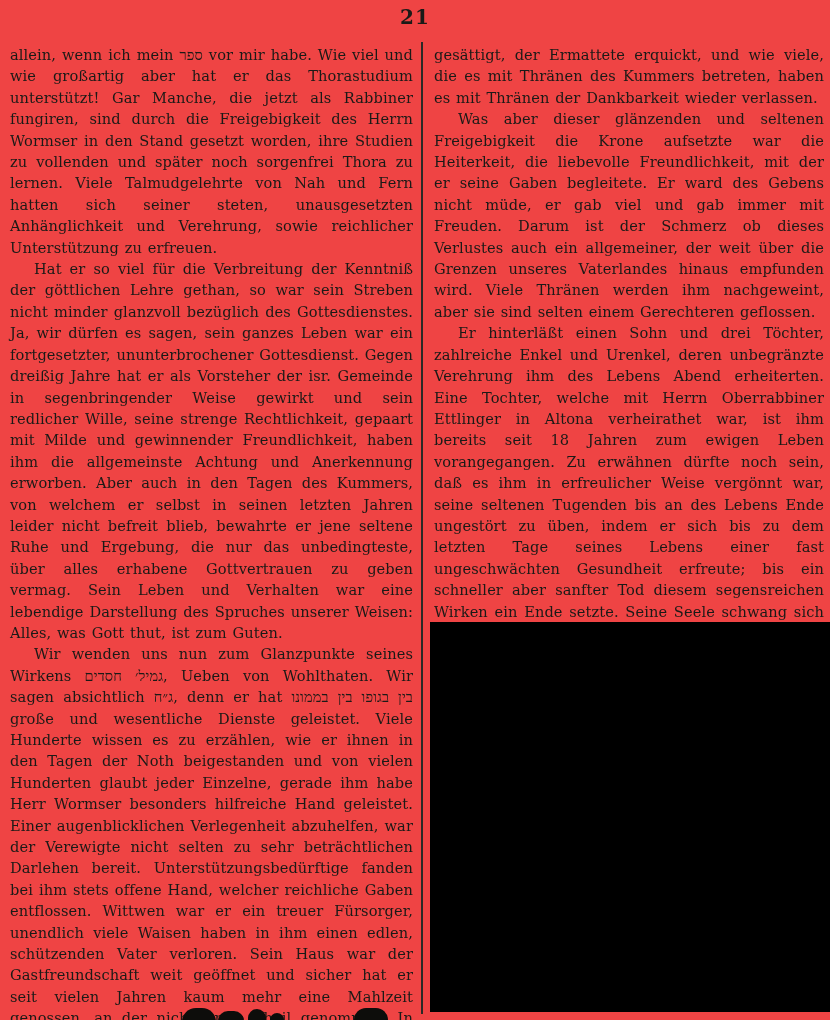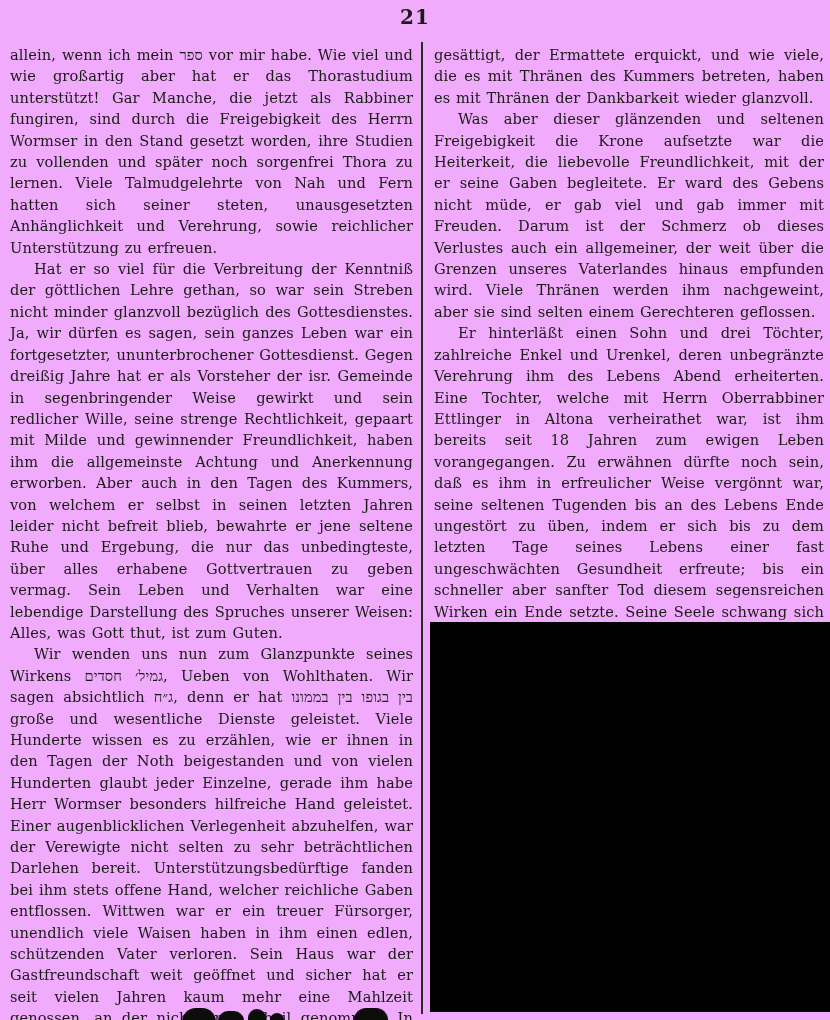--- a/index.html
+++ b/index.html
@@ -4,21 +4,21 @@
 <style>
   html, body {
     margin: 0;
     padding: 0;
     background: #e8e6e0;
   }
   .page {
     position: relative;
     width: 830px;
     height: 1020px;
-    background: #f0abfc;
+    background: #ef4444;
     overflow: hidden;
     font-family: "DejaVu Serif", "Liberation Serif", serif;
     color: #1b1a17;
   }
   .page-number {
     position: absolute;
     top: 5px;
     left: 0;
     right: 0;
     text-align: center;
@@ -87,21 +87,21 @@
 
   <div class="column-divider"></div>
 
   <div class="column column-left">
     <p>allein, wenn ich mein ספר vor mir habe. Wie viel und wie großartig aber hat er das Thorastudium unterstützt! Gar Manche, die jetzt als Rabbiner fungiren, sind durch die Freigebigkeit des Herrn Wormser in den Stand gesetzt worden, ihre Studien zu vollenden und später noch sorgenfrei Thora zu lernen. Viele Talmudgelehrte von Nah und Fern hatten sich seiner steten, unausgesetzten Anhänglichkeit und Verehrung, sowie reichlicher Unterstützung zu erfreuen.</p>
     <p class="indent">Hat er so viel für die Verbreitung der Kenntniß der göttlichen Lehre gethan, so war sein Streben nicht minder glanzvoll bezüglich des Gottesdienstes. Ja, wir dürfen es sagen, sein ganzes Leben war ein fortgesetzter, ununterbrochener Gottesdienst. Gegen dreißig Jahre hat er als Vorsteher der isr. Gemeinde in segenbringender Weise gewirkt und sein redlicher Wille, seine strenge Rechtlichkeit, gepaart mit Milde und gewinnender Freundlichkeit, haben ihm die allgemeinste Achtung und Anerkennung erworben. Aber auch in den Tagen des Kummers, von welchem er selbst in seinen letzten Jahren leider nicht befreit blieb, bewahrte er jene seltene Ruhe und Ergebung, die nur das unbedingteste, über alles erhabene Gottvertrauen zu geben vermag. Sein Leben und Verhalten war eine lebendige Darstellung des Spruches unserer Weisen: Alles, was Gott thut, ist zum Guten.</p>
     <p class="indent">Wir wenden uns nun zum Glanzpunkte seines Wirkens גמיל׳ חסדים, Ueben von Wohlthaten. Wir sagen absichtlich ג״ח, denn er hat בין בגופו בין בממונו große und wesentliche Dienste geleistet. Viele Hunderte wissen es zu erzählen, wie er ihnen in den Tagen der Noth beigestanden und von vielen Hunderten glaubt jeder Einzelne, gerade ihm habe Herr Wormser besonders hilfreiche Hand geleistet. Einer augenblicklichen Verlegenheit abzuhelfen, war der Verewigte nicht selten zu sehr beträchtlichen Darlehen bereit. Unterstützungsbedürftige fanden bei ihm stets offene Hand, welcher reichliche Gaben entflossen. Wittwen war er ein treuer Fürsorger, unendlich viele Waisen haben in ihm einen edlen, schützenden Vater verloren. Sein Haus war der Gastfreundschaft weit geöffnet und sicher hat er seit vielen Jahren kaum mehr eine Mahlzeit genossen, an der nicht Arme Theil genommen. In seinem Hause wurde der Hungrige</p>
   </div>
 
   <div class="column column-right">
-    <p>gesättigt, der Ermattete erquickt, und wie viele, die es mit Thränen des Kummers betreten, haben es mit Thränen der Dankbarkeit wieder glanzvoll.</p>
+    <p>gesättigt, der Ermattete erquickt, und wie viele, die es mit Thränen des Kummers betreten, haben es mit Thränen der Dankbarkeit wieder verlassen.</p>
     <p class="indent">Was aber dieser glänzenden und seltenen Freigebigkeit die Krone aufsetzte war die Heiterkeit, die liebevolle Freundlichkeit, mit der er seine Gaben begleitete. Er ward des Gebens nicht müde, er gab viel und gab immer mit Freuden. Darum ist der Schmerz ob dieses Verlustes auch ein allgemeiner, der weit über die Grenzen unseres Vaterlandes hinaus empfunden wird. Viele Thränen werden ihm nachgeweint, aber sie sind selten einem Gerechteren geflossen.</p>
     <p class="indent">Er hinterläßt einen Sohn und drei Töchter, zahlreiche Enkel und Urenkel, deren unbegränzte Verehrung ihm des Lebens Abend erheiterten. Eine Tochter, welche mit Herrn Oberrabbiner Ettlinger in Altona verheirathet war, ist ihm bereits seit 18 Jahren zum ewigen Leben vorangegangen. Zu erwähnen dürfte noch sein, daß es ihm in erfreulicher Weise vergönnt war, seine seltenen Tugenden bis an des Lebens Ende ungestört zu üben, indem er sich bis zu dem letzten Tage seines Lebens einer fast ungeschwächten Gesundheit erfreute; bis ein schneller aber sanfter Tod diesem segensreichen Wirken ein Ende setzte. Seine Seele schwang sich rein nach Oben, wo sie jetzt die Früchte ihres Wirkens genießt; ת״נ״צ״ב״ה!</p>
   </div>
 
   <div class="redaction-block"></div>
 
   <div class="clipped-heading">
     <div class="clip-blob b1"></div>
     <div class="clip-blob b2"></div>
     <div class="clip-blob b3"></div>

